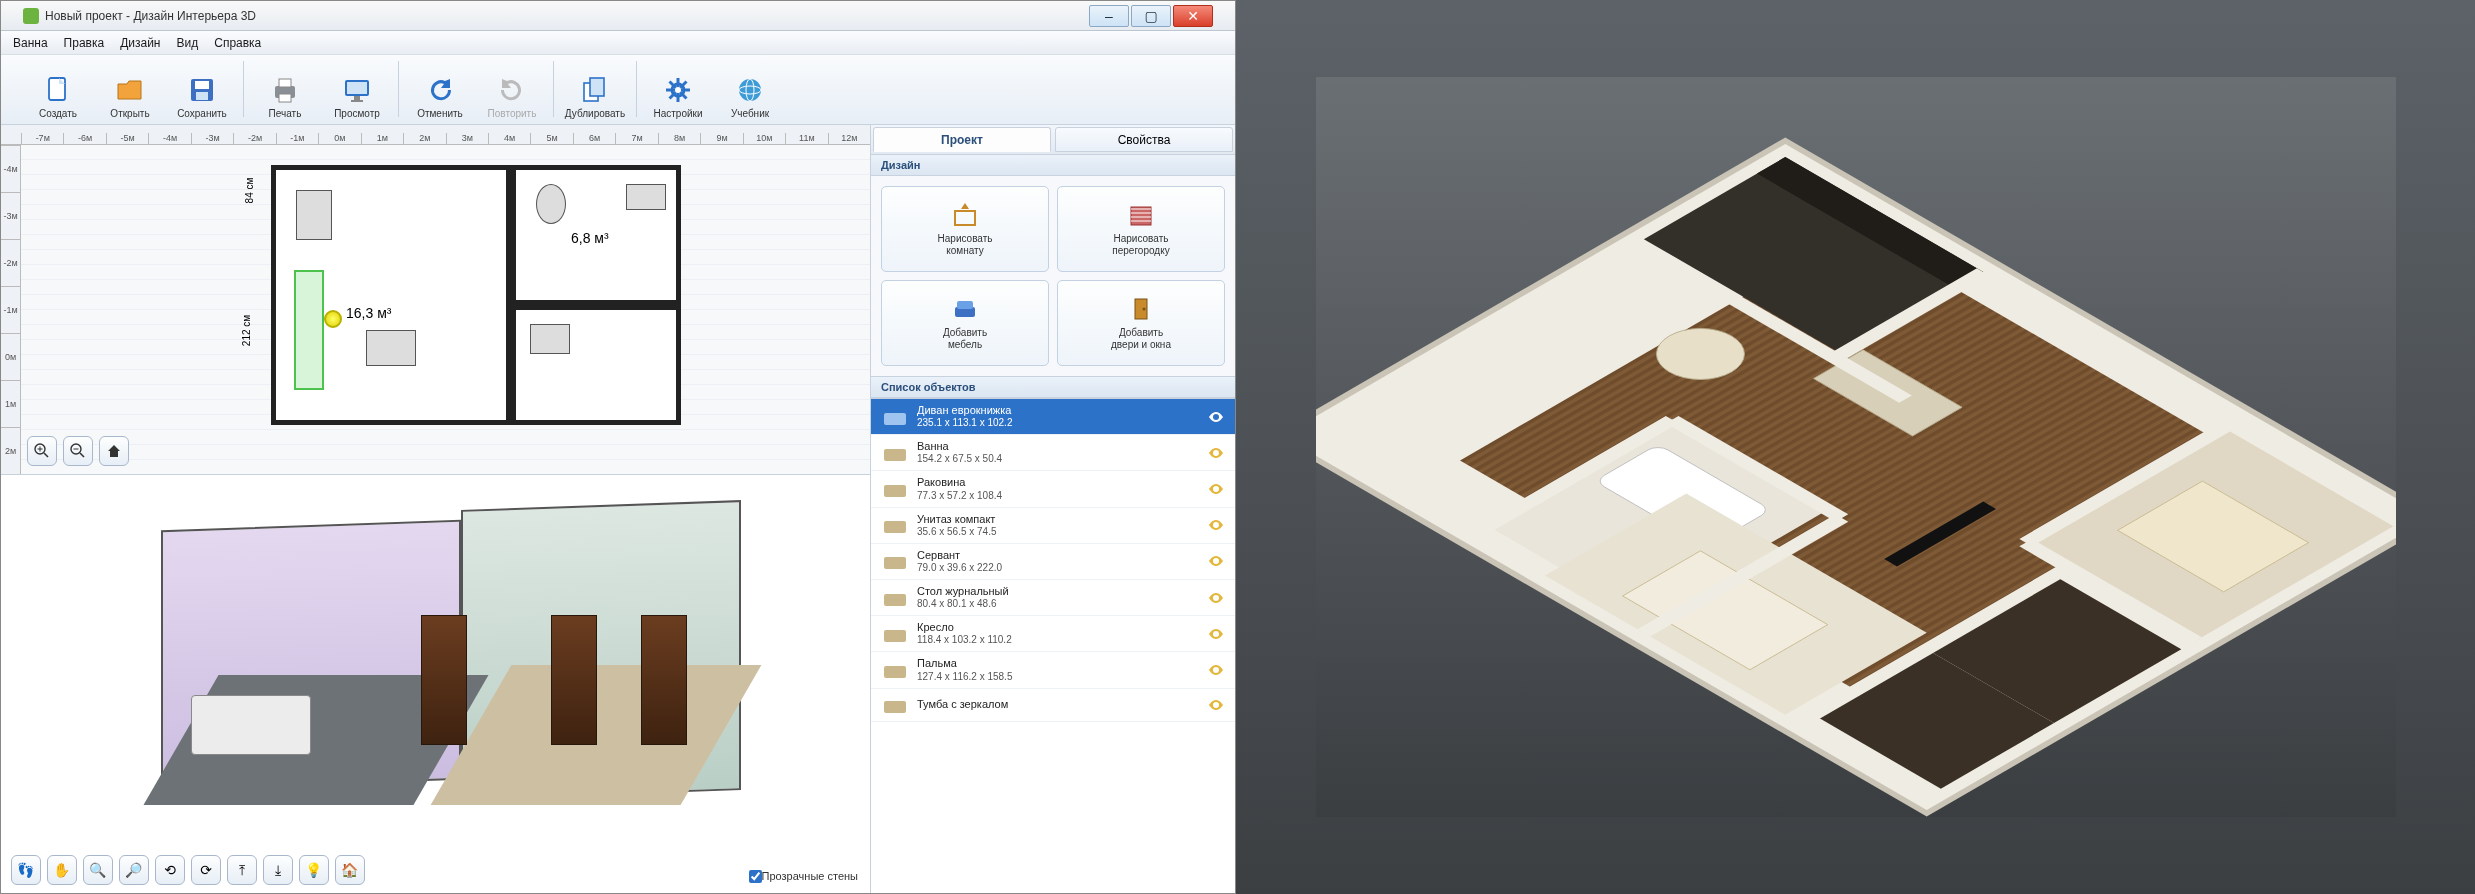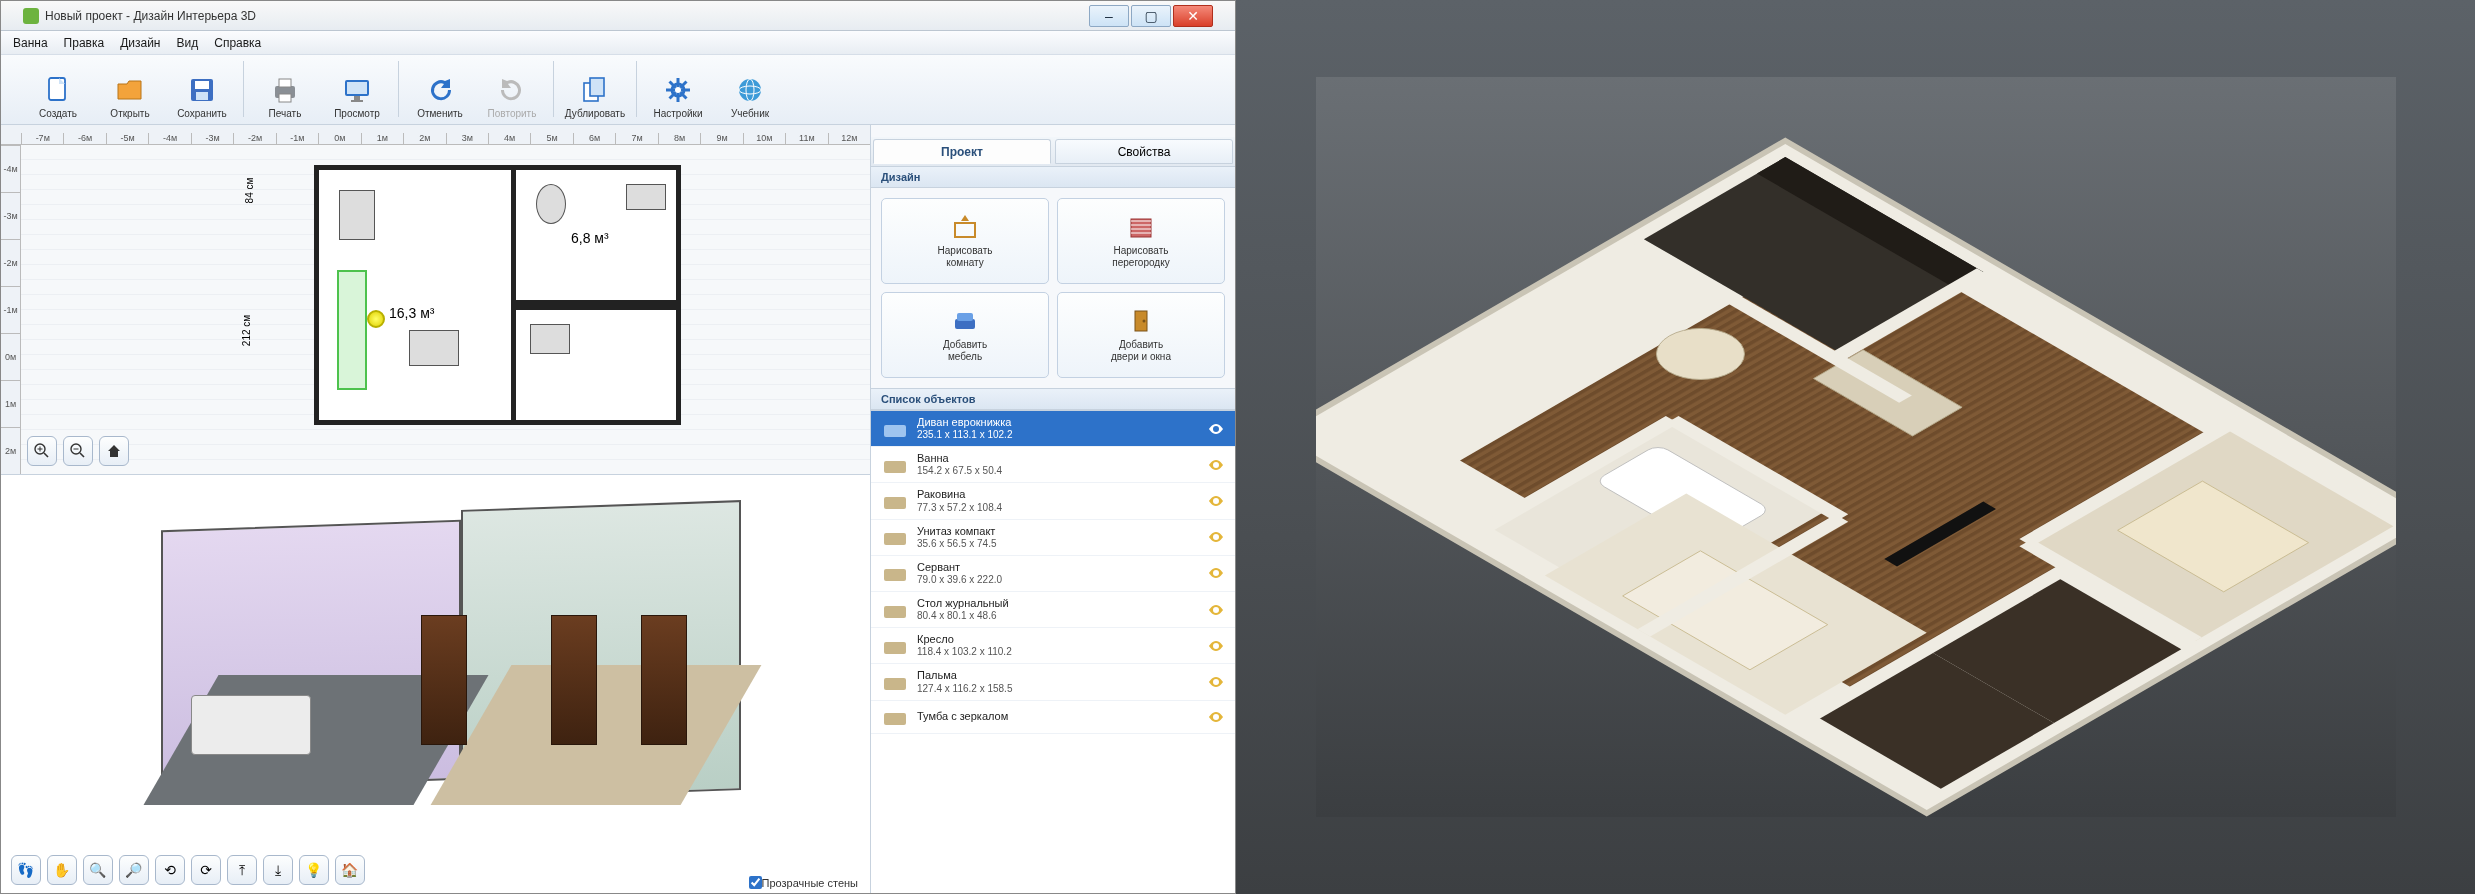--- a/index.html
+++ b/index.html
@@ -34,21 +34,21 @@
   .ruler-h .tick { flex: 1; text-align: center; border-left: 1px solid #bbb; padding-bottom: 1px; }
   .canvas-2d { flex: 0 0 330px; display: flex; background:
     repeating-linear-gradient(0deg,#f6f8fa,#f6f8fa 14px,#eceff3 14px,#eceff3 15px),
     repeating-linear-gradient(90deg,#f6f8fa,#f6f8fa 14px,#eceff3 14px,#eceff3 15px);
     position: relative; border-bottom: 1px solid #c7d2de; }
   .ruler-v { width: 20px; background: #eef2f7; border-right: 1px solid #bbb; display: flex; flex-direction: column; font-size: 9px; color: #555; }
   .ruler-v .tick { flex: 1; writing-mode: horizontal-tb; display: flex; align-items: center; justify-content: center; border-top: 1px solid #bbb; }
 
   .floorplan { position: absolute; left: 270px; top: 20px; width: 420px; height: 270px; }
   .room { position: absolute; border: 5px solid #222; background: #fff; }
-  .room1 { left: 0; top: 0; width: 240px; height: 260px; margin-left: 43px; }
+  .room1 { left: 0; top: 0; width: 240px; height: 260px; }
   .room2 { left: 240px; top: 0; width: 170px; height: 140px; }
   .room3 { left: 240px; top: 140px; width: 170px; height: 120px; }
   .dimtext { position: absolute; font-size: 14px; color: #000; }
   .dimtext.small { font-size: 10px; }
   .furn { position: absolute; border: 1px solid #555; background: #ddd; }
   .highlight { position: absolute; left: 18px; top: 100px; width: 30px; height: 120px; border: 2px solid #4dc24d; background: rgba(160,230,160,0.4); }
   .marker { position: absolute; left: 48px; top: 140px; width: 18px; height: 18px; border-radius: 50%; background: radial-gradient(#ffff66,#e0d000); border: 2px solid #b8b000; }
 
   .zoom-tools { position: absolute; left: 26px; bottom: 8px; display: flex; gap: 6px; }
   .mini-btn { width: 30px; height: 30px; background: linear-gradient(#fdfefe,#e7eef6); border: 1px solid #a8b8cc; border-radius: 6px; display: flex; align-items: center; justify-content: center; font-size: 14px; }
@@ -57,26 +57,26 @@
   .iso-box { position: absolute; left: 120px; top: 10px; width: 640px; height: 370px; }
   .iso-room { position: absolute; border: 2px solid #555; }
   .iso-room.a { left: 40px; top: 40px; width: 300px; height: 260px; background: linear-gradient(#e4d8f0,#cbbde0); transform: skewY(-2deg); }
   .iso-room.b { left: 340px; top: 20px; width: 280px; height: 290px; background: linear-gradient(#dde7e2,#b9cfc5); transform: skewY(-2deg); }
   .iso-floor-a { position:absolute; left:60px; top:190px; width:270px; height:130px; background:#6d7276; transform:skewX(-30deg); }
   .iso-floor-b { position:absolute; left:350px; top:180px; width:250px; height:140px; background:#cdbfa2; transform:skewX(-30deg); }
   .sofa { position:absolute; left:70px; top:210px; width:120px; height:60px; background:#ececec; border:1px solid #888; border-radius:4px; }
   .door { position:absolute; width:46px; height:130px; background:linear-gradient(#6b3d20,#3e2210); border:1px solid #2a170b; }
 
   .bottom-tools { position: absolute; left: 10px; bottom: 8px; display: flex; gap: 6px; }
-  .transp-check { position: absolute; right: 12px; bottom: 4px; font-size: 11px; display: flex; align-items: center; color: #333; }
+  .transp-check { position: absolute; right: 12px; bottom: 10px; font-size: 11px; display: flex; color: #333; }
   .transp-check input { accent-color: #2d72c9; }
 
   
   .side-panel { flex: 1; display: flex; flex-direction: column; background: #f6f8fb; }
-  .tabs { display: flex; height: 30px; background: linear-gradient(#f2f6fa,#e2e9f1); border-bottom: 1px solid #c7d2de; margin-top: 12px; }
+  .tabs { display: flex; height: 30px; background: linear-gradient(#f2f6fa,#e2e9f1); border-bottom: 1px solid #c7d2de; }
   .tab { flex: 1; display: flex; align-items: center; justify-content: center; font-size: 12px; border: 1px solid #c7d2de; margin: 2px; border-radius: 3px 3px 0 0; background: linear-gradient(#f8fbfe,#e8eff7); }
   .tab.active { background: #fdfdfd; border-bottom-color: #fdfdfd; font-weight: 600; color: #2a4f7a; }
   .section-label { font-size: 11px; font-weight: 600; color: #2a4f7a; padding: 4px 10px; background: linear-gradient(#eaf1f9,#dbe6f2); border-bottom: 1px solid #c7d2de; }
 
   .design-buttons { display: grid; grid-template-columns: 1fr 1fr; gap: 8px; padding: 10px; background: #f6f8fb; border-bottom: 1px solid #c7d2de; }
   .dbtn { height: 86px; background: linear-gradient(#fdfefe,#eef4fa); border: 1px solid #c3d1e2; border-radius: 5px; display: flex; flex-direction: column; align-items: center; justify-content: center; gap: 4px; }
   .dbtn .dicon { width: 28px; height: 28px; }
   .dbtn .dlabel { font-size: 10px; text-align: center; line-height: 1.2; color: #333; }
 
   .object-list { flex: 1; overflow-y: auto; background: #fff; border-top: 1px solid #c7d2de; }

